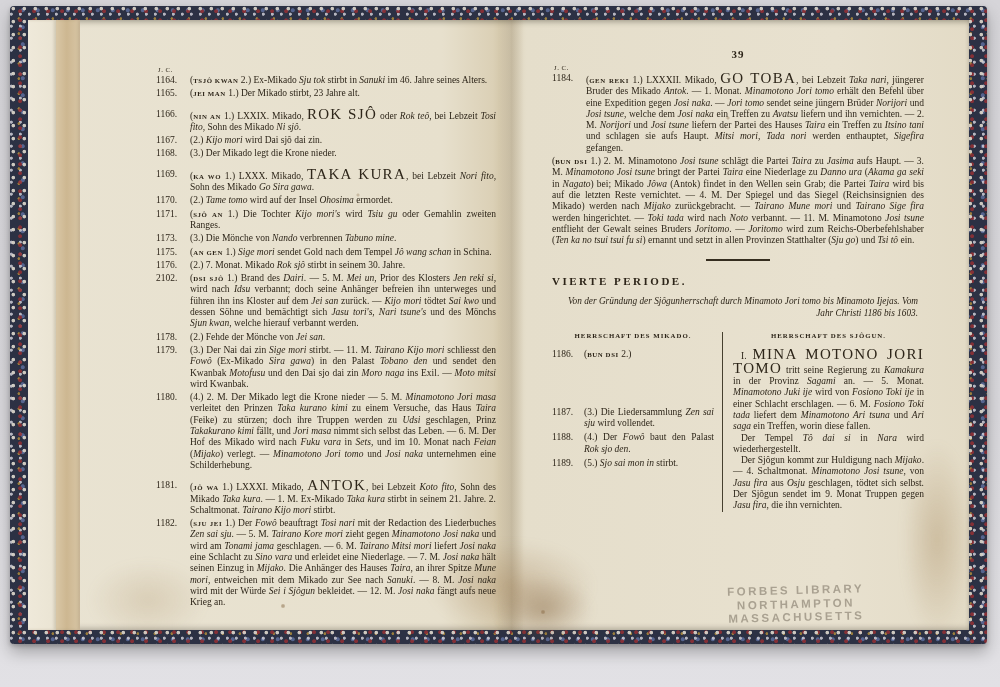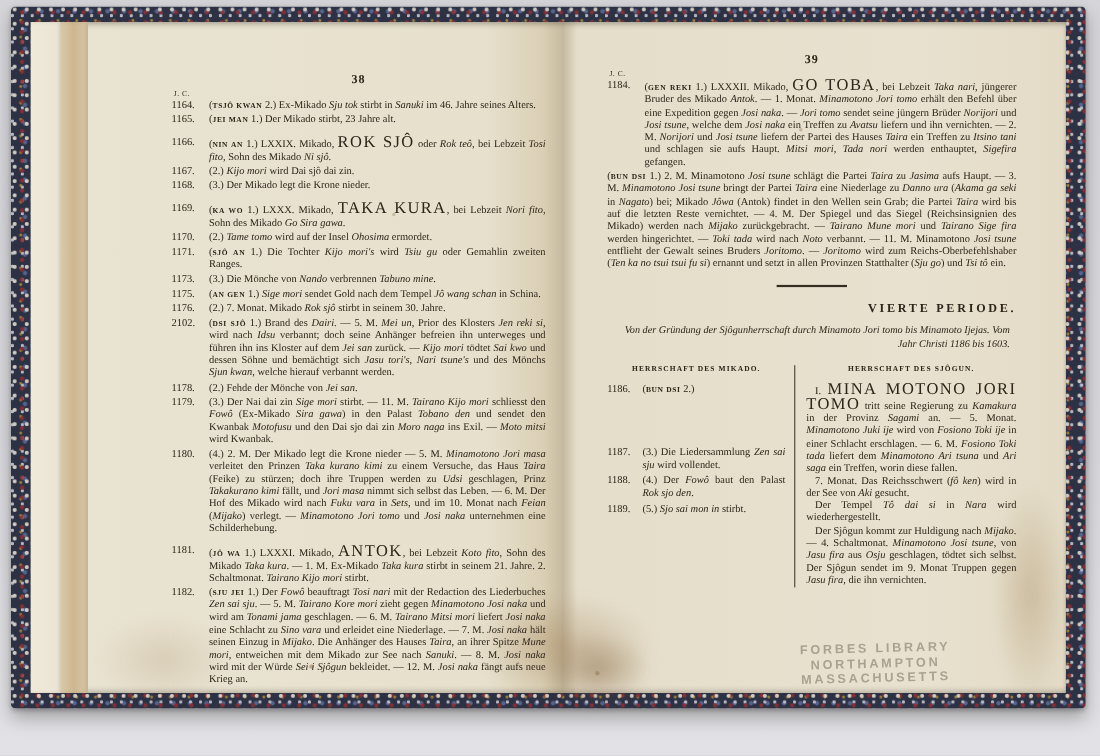--- a/index.html
+++ b/index.html
@@ -52,21 +52,21 @@
   .jc{font-size:6.8px;letter-spacing:.5px;margin:0 0 1px 2px;}
   .entry{display:flex;margin-top:2px;}
   .entry.gap{margin-top:9px;}
   .enum{flex:0 0 34px;font-size:9.5px;white-space:nowrap;}
   .etext{flex:1;font-size:9.5px;line-height:11.3px;text-align:justify;}
   .etext i, .para i{font-style:italic;}
   .era{font-size:6.8px;font-weight:700;letter-spacing:.6px;}
   .mik{font-size:15px;font-weight:400;letter-spacing:1.3px;}
   
   .divider{width:64px;height:2px;background:#352d1f;margin:13px auto 0;}
-  .period-title{text-align:right;font-weight:700;font-size:11px;letter-spacing:2.5px;margin-top:14px;}
+  .period-title{text-align:left;font-weight:700;font-size:11px;letter-spacing:2.5px;margin-top:14px;}
   .period-subtitle{font-style:italic;text-align:right;font-size:9.3px;line-height:11.5px;margin:9px 6px 0;}
   .cols{display:flex;margin-top:13px;}
   .col-m{width:170px;padding-right:8px;box-sizing:border-box;}
   .col-s{flex:1;border-left:1px solid #46402f;padding-left:10px;}
   .colhead{text-align:center;font-size:6.8px;font-weight:700;letter-spacing:1px;margin-bottom:10px;}
   .col-m .entry .enum{flex:0 0 32px;}
   .col-m .entry:nth-of-type(2){margin-top:46px;}
   .col-m .entry{margin-top:3px;}
   .para{margin:0;font-size:9.5px;line-height:11.3px;text-align:justify;text-indent:8px;}
   
@@ -83,21 +83,20 @@
     <div class="flyleaf"></div>
     <div class="stain-strip"></div>
     <div class="gutter-shade"></div>
     <div class="right-edges"></div>
     <div class="stain stainA"></div>
     <div class="stain stainB"></div>
     <div class="stain stainC"></div>
     <div class="stain stainD"></div>
 
     <div class="content-left">
-      <div class="pnum">38</div>
       <div class="jc">J. C.</div>
       <div>
           <div class="entry">
             <span class="enum">1164.</span>
             <span class="etext">(<span class="era">TSJÔ KWAN</span> 2.) Ex-Mikado <i>Sju tok</i> stirbt in <i>Sanuki</i> im 46. Jahre seines Alters.</span>
           </div>
           <div class="entry">
             <span class="enum">1165.</span>
             <span class="etext">(<span class="era">JEI MAN</span> 1.) Der Mikado stirbt, 23 Jahre alt.</span>
           </div>
@@ -200,21 +199,20 @@
               <div class="entry">
                 <span class="enum">1189.</span>
                 <span class="etext">(5.) <i>Sjo sai mon in</i> stirbt.</span>
               </div>
             </div>
         </div>
         <div class="col-s">
           <div class="colhead">HERRSCHAFT DES SJÔGUN.</div>
           <div>
               <p class="para">I. <span class="mik">MINA MOTONO JORI TOMO</span> tritt seine Regierung zu <i>Kamakura</i> in der Provinz <i>Sagami</i> an. — 5. Monat. <i>Minamotono Juki ije</i> wird von <i>Fosiono Toki ije</i> in einer Schlacht erschlagen. — 6. M. <i>Fosiono Toki tada</i> liefert dem <i>Minamotono Ari tsuna</i> und <i>Ari saga</i> ein Treffen, worin diese fallen.</p>
-              <p class="para">7. Monat. Das Reichsschwert (<i>fô ken</i>) wird in der See von <i>Aki</i> gesucht.</p>
               <p class="para">Der Tempel <i>Tô dai si</i> in <i>Nara</i> wird wiederhergestellt.</p>
               <p class="para">Der Sjôgun kommt zur Huldigung nach <i>Mijako</i>. — 4. Schaltmonat. <i>Minamotono Josi tsune</i>, von <i>Jasu fira</i> aus <i>Osju</i> geschlagen, tödtet sich selbst. Der Sjôgun sendet im 9. Monat Truppen gegen <i>Jasu fira</i>, die ihn vernichten.</p>
             </div>
         </div>
       </div>
     </div>
 
     <div class="stamp">
       <div>FORBES LIBRARY</div>
       <div>NORTHAMPTON</div>

